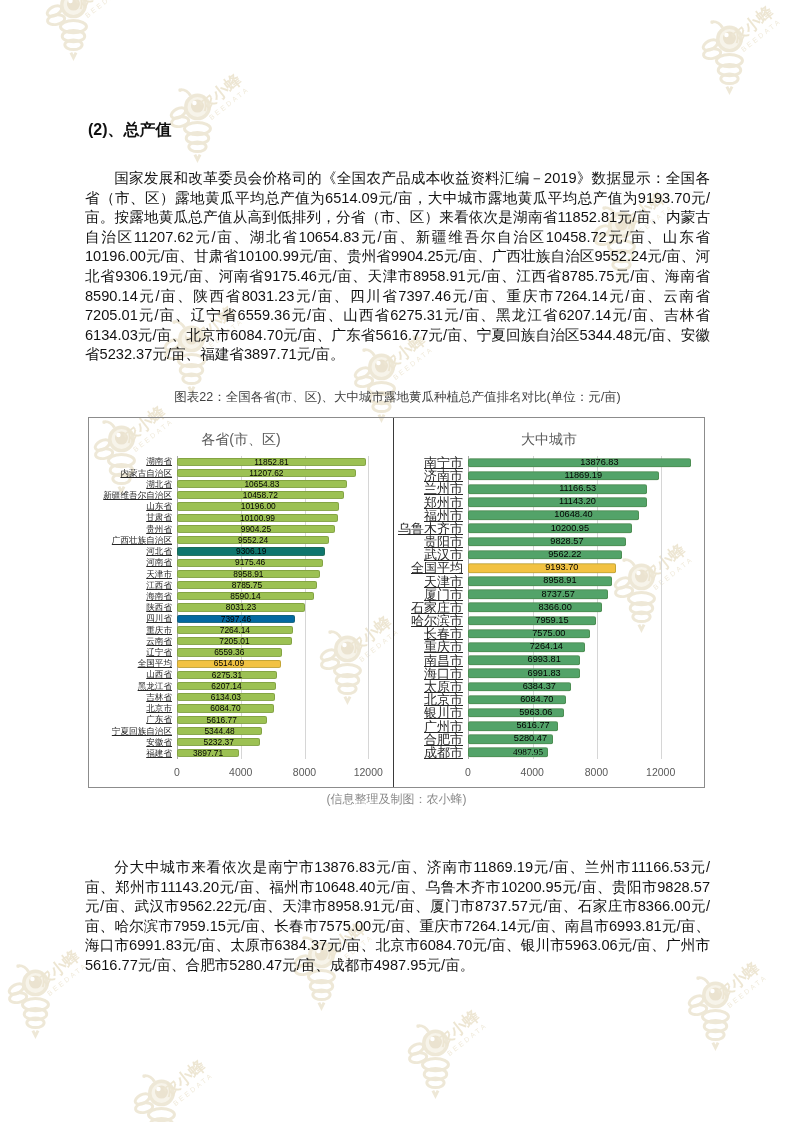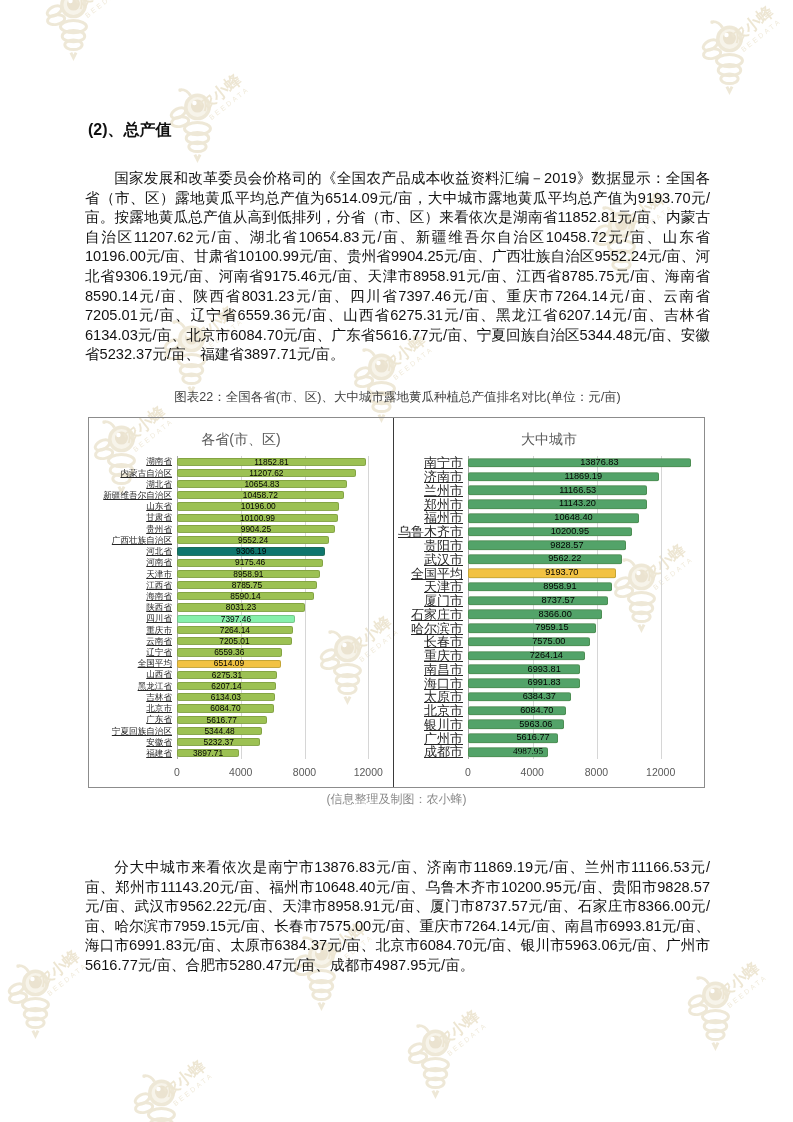--- a/index.html
+++ b/index.html
@@ -479,21 +479,21 @@
             <span class="cat">陕西省</span>
             <div class="plot">
               <div class="bar" style="width: 62.744%; background: rgb(156, 193, 83);">
                 <span class="val">8031.23</span>
               </div>
             </div>
           </div>
           <div class="row">
             <span class="cat">四川省</span>
             <div class="plot">
-              <div class="bar" style="width: 57.7927%; background: #86efac;">
+              <div class="bar" style="width: 57.7927%; background: #0369a1;">
                 <span class="val">7397.46</span>
               </div>
             </div>
           </div>
           <div class="row">
             <span class="cat">重庆市</span>
             <div class="plot">
               <div class="bar" style="width: 56.7511%; background: rgb(156, 193, 83);">
                 <span class="val">7264.14</span>
               </div>
@@ -765,20 +765,28 @@
           </div>
           <div class="row">
             <span class="cat">广州市</span>
             <div class="plot">
               <div class="bar" style="width: 39.5547%; background: rgb(83, 163, 105);">
                 <span class="val">5616.77</span>
               </div>
             </div>
           </div>
           <div class="row">
+            <span class="cat">合肥市</span>
+            <div class="plot">
+              <div class="bar" style="width: 37.1864%; background: rgb(83, 163, 105);">
+                <span class="val">5280.47</span>
+              </div>
+            </div>
+          </div>
+          <div class="row">
             <span class="cat">成都市</span>
             <div class="plot">
               <div class="bar" style="width: 35.1264%; background: rgb(83, 163, 105); font-family: Liberation Serif, serif;">
                 <span class="val">4987.95</span>
               </div>
             </div>
           </div>
         </div>
       <div class="axis">
           <span class="tick" style="left: 0%;">0</span>

